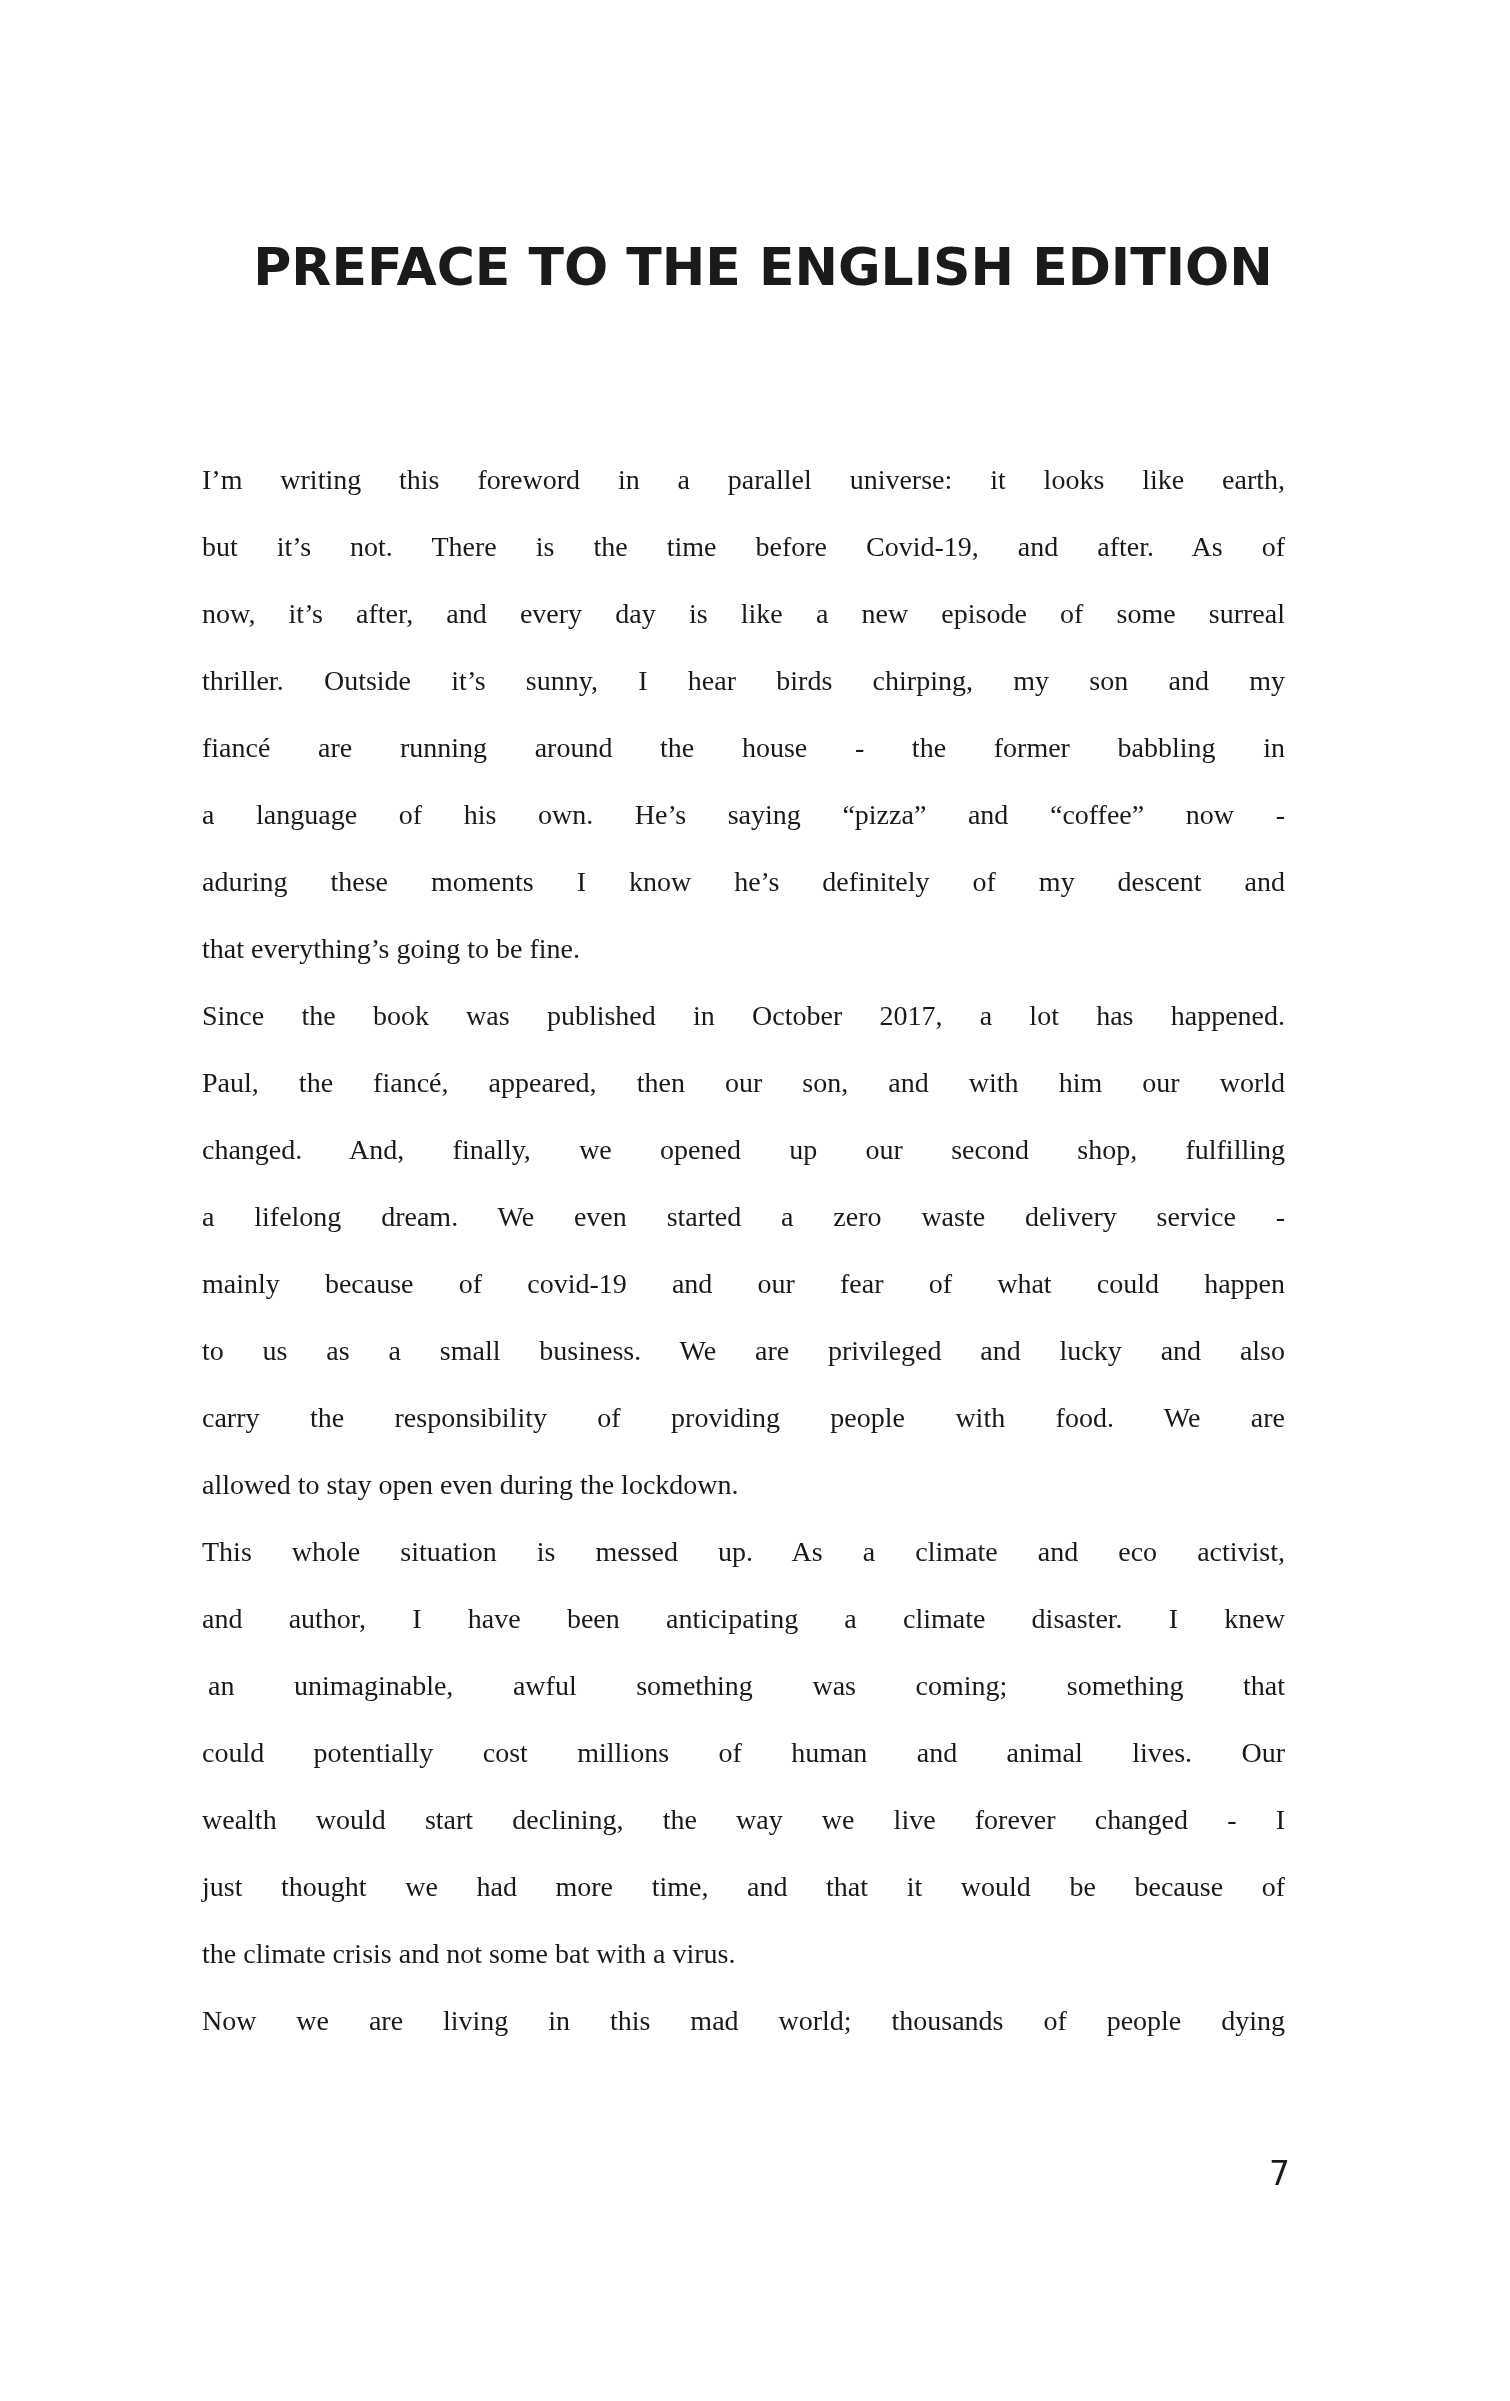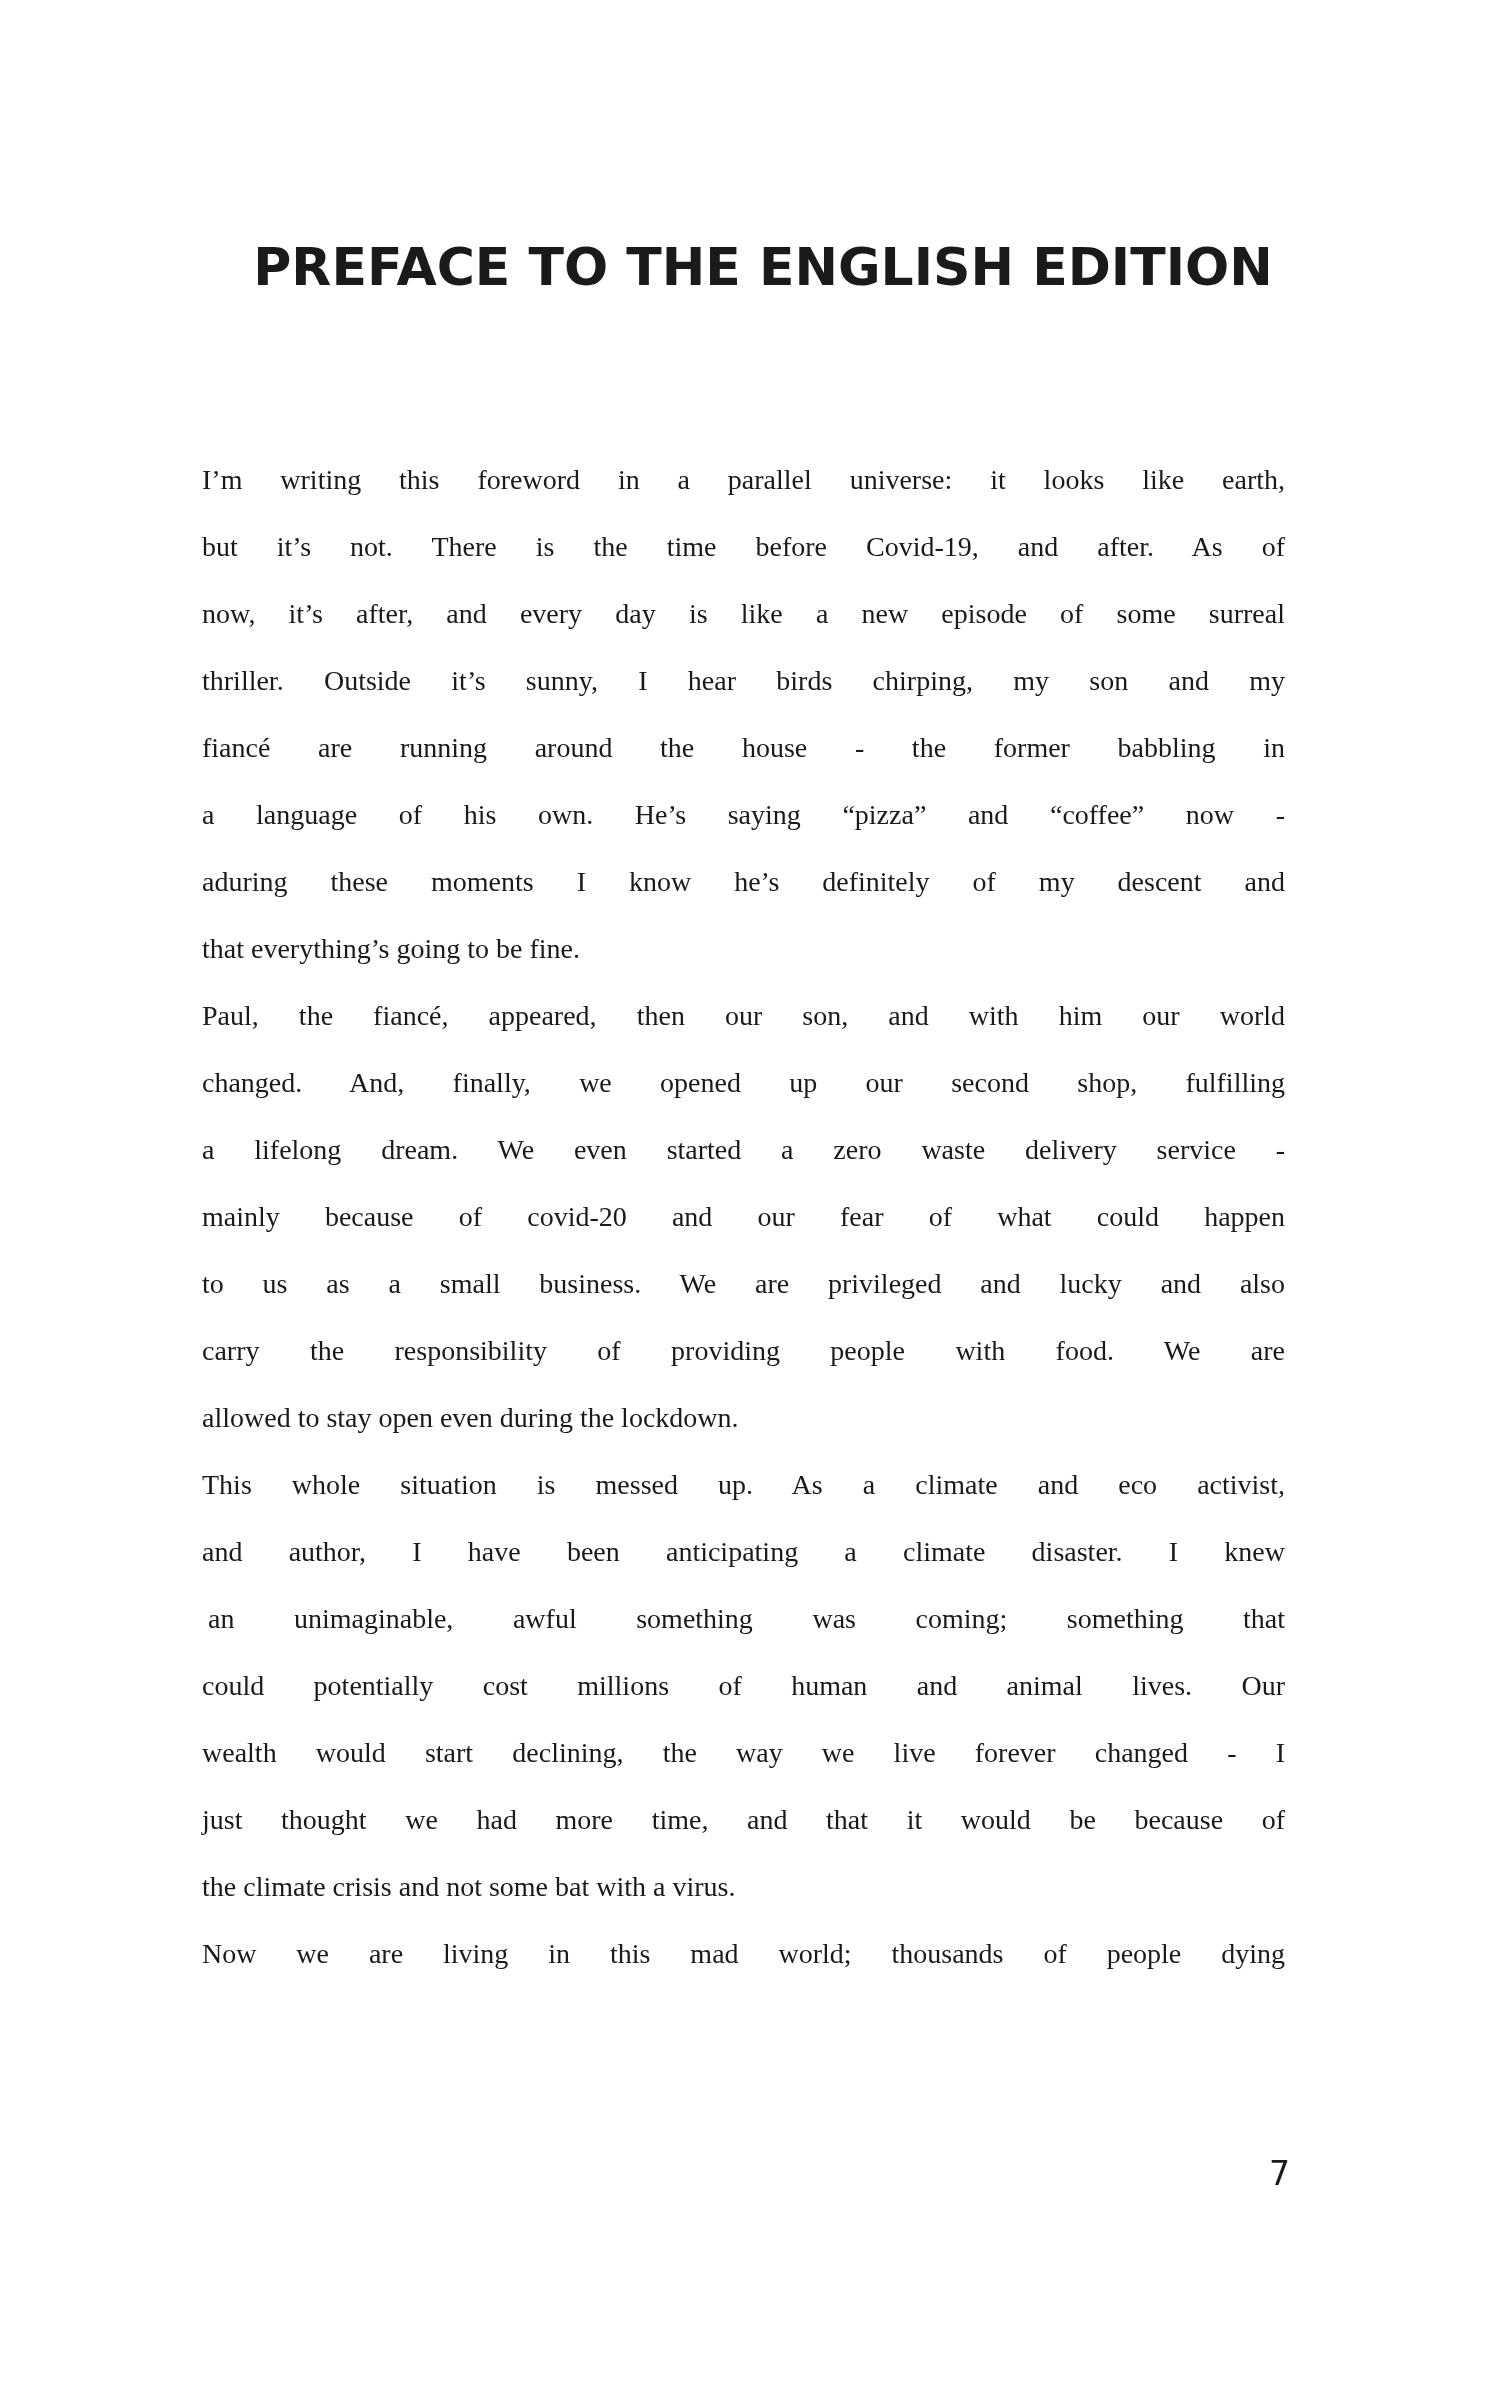--- a/index.html
+++ b/index.html
@@ -82,24 +82,25 @@
         <span class="line" style="display: block; width: auto; word-spacing: 0.6px;">I’m writing this foreword in a parallel universe: it looks like earth,</span>
         <span class="line" style="display: block; width: auto; word-spacing: 6px; font-family: Liberation Serif, serif;">but it’s not. There is the time before Covid-19, and after. As of</span>
         <span class="line" style="display: block; width: auto; word-spacing: 0.7px;">now, it’s after, and every day is like a new episode of some surreal</span>
         <span class="line" style="display: block; width: auto; word-spacing: 4.2px;">thriller. Outside it’s sunny, I hear birds chirping, my son and my</span>
         <span class="line" style="display: block; width: auto; word-spacing: 10.5px;">fiancé are running around the house - the former babbling in</span>
         <span class="line" style="display: block; width: auto; word-spacing: 6.1px;">a language of his own. He’s saying “pizza” and “coffee” now -</span>
         <span class="line" style="display: block; width: auto; word-spacing: 3.7px;">aduring these moments I know he’s definitely of my descent and</span>
         <span class="line last">that everything’s going to be fine.</span>
       </div>
       <div class="paragraph">
+        <span class="line" style="display: block; width: auto;">Since the book was published in October 2017, a lot has happened.</span>
         <span class="line" style="display: block; width: auto; word-spacing: 3.9px;">Paul, the fiancé, appeared, then our son, and with him our world</span>
         <span class="line" style="display: block; width: auto; word-spacing: 6px;">changed. And, finally, we opened up our second shop, fulfilling</span>
         <span class="line" style="display: block; width: auto; word-spacing: 3.5px;">a lifelong dream. We even started a zero waste delivery service -</span>
-        <span class="line" style="display: block; width: auto; word-spacing: 6.8px;">mainly because of covid-20 and our fear of what could happen</span>
+        <span class="line" style="display: block; width: auto; word-spacing: 6.8px;">mainly because of covid-19 and our fear of what could happen</span>
         <span class="line" style="display: block; width: auto; word-spacing: 5.7px;">to us as a small business. We are privileged and lucky and also</span>
         <span class="line" style="display: block; width: auto; word-spacing: 9px;">carry the responsibility of providing people with food. We are</span>
         <span class="line last">allowed to stay open even during the lockdown.</span>
       </div>
       <div class="paragraph">
         <span class="line" style="display: block; width: auto; word-spacing: 3.8px;">This whole situation is messed up. As a climate and eco activist,</span>
         <span class="line" style="display: block; width: auto; word-spacing: 8.4px;">and author, I have been anticipating a climate disaster. I knew</span>
         <span class="line" style="display: block; width: auto; word-spacing: 8px; margin-left: 6px;">an unimaginable, awful something was coming; something that</span>
         <span class="line" style="display: block; width: auto; word-spacing: 7.6px;">could potentially cost millions of human and animal lives. Our</span>
         <span class="line" style="display: block; width: auto; word-spacing: 2.5px;">wealth would start declining, the way we live forever changed - I</span>

